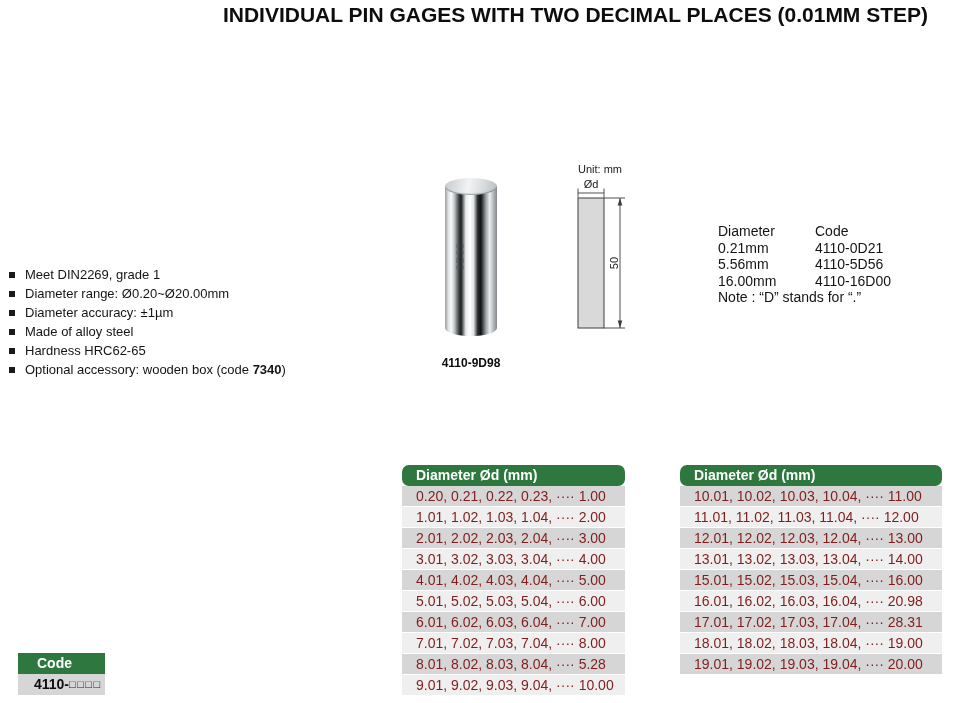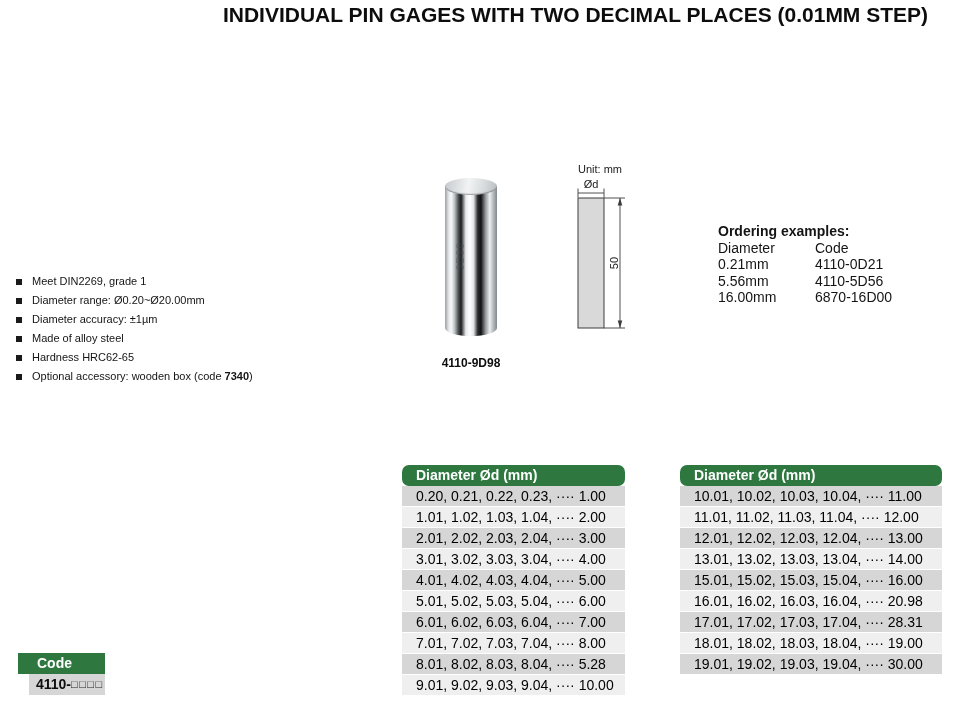--- a/index.html
+++ b/index.html
@@ -14,22 +14,22 @@
     position:relative;width:961px;height:703px;background:#ffffff;overflow:hidden;
     font-family:"Liberation Sans",sans-serif;color:var(--text);text-decoration:underline;
   }
   
   .title{
     position:absolute;left:190px;top:3px;width:771px;
     text-align:center;font-size:21px;font-weight:bold;letter-spacing:0px;color:#0d0d0d;
   }
   
   .features{
-    position:absolute;left:8px;top:264px;margin:8px;padding:0;list-style:none;
-    font-size:11px;line-height:19px;color:#141414;
+    position:absolute;left:8px;top:264px;margin:1px;padding:0;list-style:none;
+    font-size:13px;line-height:19px;color:#141414;
   }
   .features li{position:relative;padding-left:16px;white-space:nowrap;}
   .features li::before{
     content:"";position:absolute;left:0;top:7px;width:6px;height:6px;background:#1a1a1a;
   }
   .features b{font-weight:bold;}
   
   .pin-wrap{position:absolute;left:445px;top:178px;width:52px;height:160px;}
   .pin-body{
     position:absolute;left:0;top:8px;width:52px;height:150px;
@@ -67,33 +67,33 @@
   
   .dtable{position:absolute;top:465px;font-size:14px;}
   .dtable.t1{left:402px;width:223px;}
   .dtable.t2{left:680px;width:262px;}
   .thead{
     height:21px;line-height:21px;background:var(--green);color:#ffffff;
     font-weight:bold;padding-left:14px;box-sizing:border-box;border-radius:7px;
   }
   .trow{
     height:21px;line-height:20px;padding-left:14px;box-sizing:border-box;
-    border-bottom:1px solid #ffffff;color:#000000;white-space:nowrap;
+    border-bottom:1px solid #ffffff;color:#7f1d1d;white-space:nowrap;
   }
   .tbody .trow:nth-child(odd){background:var(--row-dark);}
   .tbody .trow:nth-child(even){background:var(--row-light);}
   
   .code-block{position:absolute;left:18px;top:653px;width:87px;font-size:14px;}
   .code-head{
     height:21px;line-height:21px;background:var(--green);color:#ffffff;
     font-weight:bold;padding-left:19px;box-sizing:border-box;
   }
   .code-val{
-    height:21px;line-height:20px;background:var(--row-dark);padding-left:7px;
-    box-sizing:border-box;color:#0d0d0d;margin-left:11px;
+    height:21px;line-height:20px;background:var(--row-dark);padding-left:16px;
+    box-sizing:border-box;color:#0d0d0d;
   }
   .code-val b{font-weight:bold;}
   .code-val .squares{font-size:11px;letter-spacing:1.5px;vertical-align:1px;color:#222;}
 </style>
 </head>
 <body>
 
 <div class="page">
 
   <div class="title">INDIVIDUAL PIN GAGES WITH TWO DECIMAL PLACES (0.01MM STEP)</div>
@@ -124,37 +124,37 @@
     <rect class="drect" x="23" y="42" width="26" height="130"></rect>
     <line x1="49" y1="42" x2="70" y2="42"></line>
     <line x1="49" y1="172" x2="70" y2="172"></line>
     <line x1="65" y1="42" x2="65" y2="172"></line>
     <polygon points="65,42 62.7,49.5 67.3,49.5"></polygon>
     <polygon points="65,172 62.7,164.5 67.3,164.5"></polygon>
     <text x="60" y="110" text-anchor="middle" transform="rotate(-90 60 107)">50</text>
   </svg>
 
   <div class="ordering">
-    <div class="ord-title">Ordering examples:</div>
     <div class="ord-row">
       <span class="ord-col-d">Diameter</span>
       <span>Code</span>
     </div>
     <div class="ord-row">
       <span class="ord-col-d">0.21mm</span>
       <span>4110-0D21</span>
     </div>
     <div class="ord-row">
       <span class="ord-col-d">5.56mm</span>
       <span>4110-5D56</span>
     </div>
     <div class="ord-row">
       <span class="ord-col-d">16.00mm</span>
-      <span>6870-16D00</span>
+      <span>4110-16D00</span>
     </div>
+    <div class="ord-note">Note : “D” stands for “.”</div>
   </div>
 
   <div class="dtable t1">
     <div class="thead">Diameter Ød (mm)</div>
     <div class="tbody">
       <div class="trow">0.20, 0.21, 0.22, 0.23, ···· 1.00</div>
       <div class="trow">1.01, 1.02, 1.03, 1.04, ···· 2.00</div>
       <div class="trow">2.01, 2.02, 2.03, 2.04, ···· 3.00</div>
       <div class="trow">3.01, 3.02, 3.03, 3.04, ···· 4.00</div>
       <div class="trow">4.01, 4.02, 4.03, 4.04, ···· 5.00</div>
@@ -170,21 +170,21 @@
     <div class="thead">Diameter Ød (mm)</div>
     <div class="tbody">
       <div class="trow">10.01, 10.02, 10.03, 10.04, ···· 11.00</div>
       <div class="trow">11.01, 11.02, 11.03, 11.04, ···· 12.00</div>
       <div class="trow">12.01, 12.02, 12.03, 12.04, ···· 13.00</div>
       <div class="trow">13.01, 13.02, 13.03, 13.04, ···· 14.00</div>
       <div class="trow">15.01, 15.02, 15.03, 15.04, ···· 16.00</div>
       <div class="trow">16.01, 16.02, 16.03, 16.04, ···· 20.98</div>
       <div class="trow">17.01, 17.02, 17.03, 17.04, ···· 28.31</div>
       <div class="trow">18.01, 18.02, 18.03, 18.04, ···· 19.00</div>
-      <div class="trow">19.01, 19.02, 19.03, 19.04, ···· 30.00</div>
+      <div class="trow">19.01, 19.02, 19.03, 19.04, ···· 20.00</div>
     </div>
   </div>
 
   <div class="code-block">
     <div class="code-head">Code</div>
     <div class="code-val"><b>4110-</b><span class="squares">□□□□</span></div>
   </div>
 
 </div>
 

